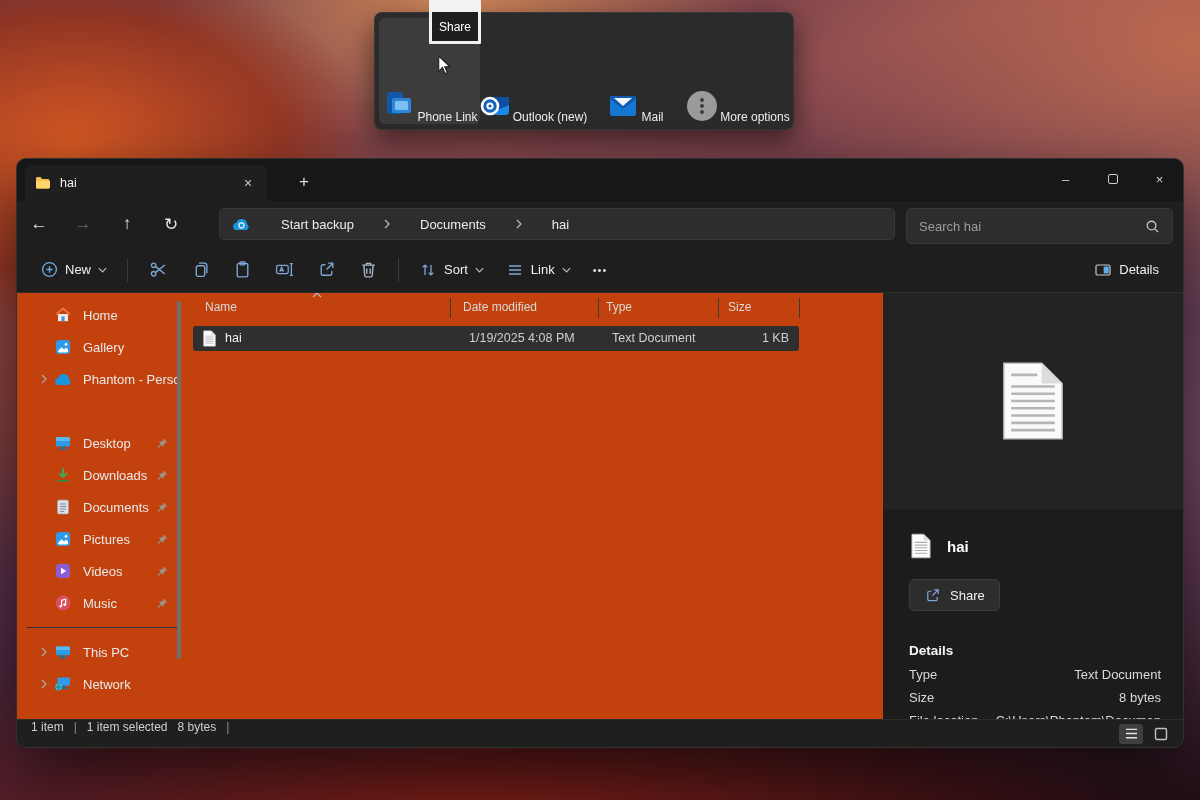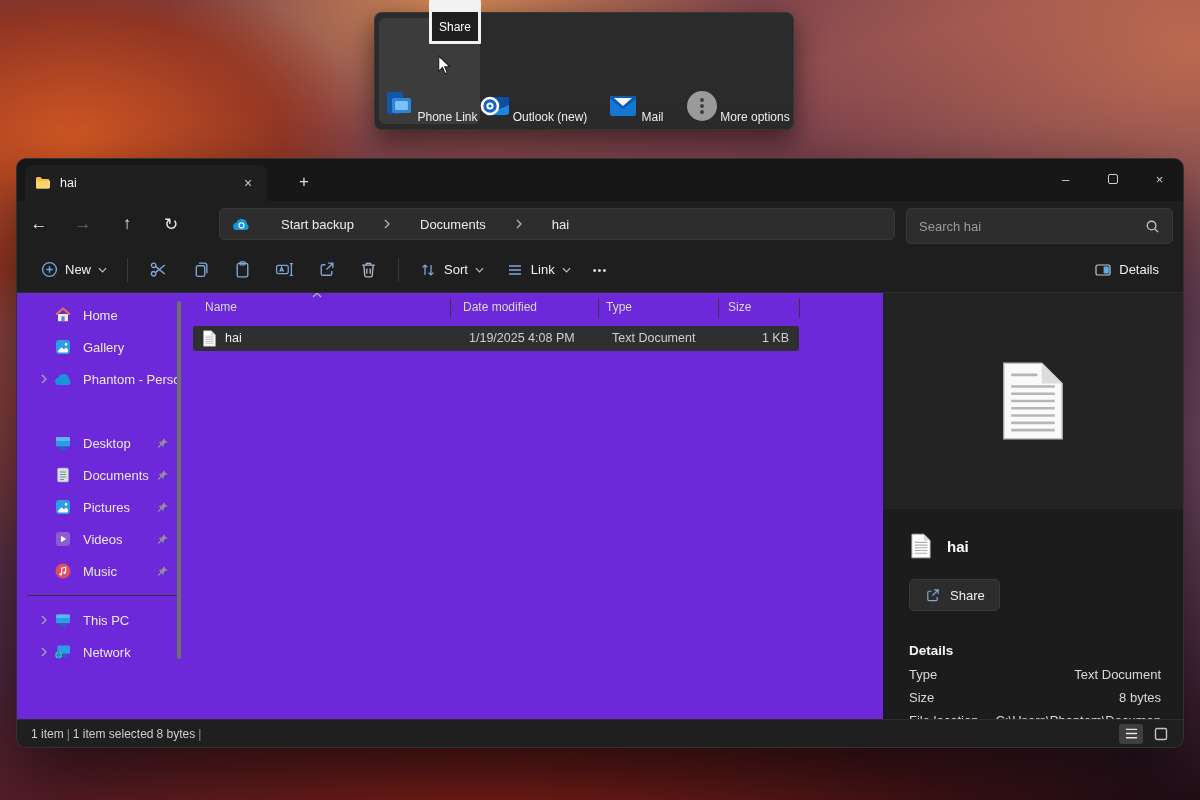--- a/index.html
+++ b/index.html
@@ -82,21 +82,21 @@
 
   
   .cmdbar { position:absolute; left:0; top:88px; right:0; height:46px; border-bottom:1px solid #2d2d2d; display:flex; align-items:center; padding:0 14px; gap:2px; }
   .cmd-btn { height:34px; display:flex; align-items:center; justify-content:center; gap:7px; padding:0 10px; border-radius:5px; color:#f0f0f0; font-size:13px; }
   .cmd-ico { width:40px; }
   .vdiv { width:1px; height:24px; background:#3a3a3a; margin:0 8px; }
   .spacer { flex:1; }
   .dots { color:#e0e0e0; font-size:11px; letter-spacing:1px; }
 
   
-  .bodyarea { position:absolute; left:0; top:134px; right:0; bottom:28px; background:#6d28d9; overflow:hidden; }
+  .bodyarea { position:absolute; left:0; top:134px; right:0; bottom:28px; background:#c2410c; overflow:hidden; }
 
   
   .sidebar { position:absolute; left:0; top:0; bottom:0; width:170px; padding-top:6px; }
   .sb-item { height:32px; display:flex; align-items:center; padding-left:14px; gap:0; border-radius:5px; margin:0 4px; }
   .sb-chev { width:18px; display:flex; justify-content:center; }
   .sb-noch { width:18px; }
   .sb-ico { width:20px; display:flex; justify-content:center; }
   .sb-lbl { font-size:13px; color:#e9e9e9; margin-left:10px; white-space:nowrap; overflow:hidden; flex:1; }
   .sb-pin { margin-right:14px; opacity:.85; }
   .sb-gap { height:32px; }
@@ -130,21 +130,21 @@
   }
   .dp-title { position:absolute; left:26px; top:350px; font-size:13.5px; font-weight:bold; color:#f5f5f5; }
   .dp-rows { position:absolute; left:26px; right:22px; top:374px; }
   .dp-row { height:23px; display:flex; justify-content:space-between; font-size:13px; color:#d9d9d9; }
   .dp-row .v { color:#d9d9d9; }
 
   
   .statusbar {
     position:absolute; left:0; right:0; bottom:0; height:28px;
     background:#1f1f1f; border-top:1px solid #2d2d2d;
-    display:flex; align-items:center; padding:0 10px 0 14px; gap:3px;
+    display:flex; padding:0 10px 0 14px; gap:10px;
     font-size:12px; color:#cfcfcf;
   }
   .st-pipe { color:#8a8a8a; }
   .st-right { margin-left:auto; display:flex; gap:6px; align-items:center; }
   .st-btn { width:24px; height:20px; display:flex; align-items:center; justify-content:center; border-radius:3px; }
   .st-btn.active { background:#3f3f3f; }
 </style>
 </head>
 <body>
 
@@ -414,20 +414,35 @@
         <span class="sb-noch"></span>
         <span class="sb-ico">
             <svg width="18" height="18" viewBox="0 0 18 18">
               <rect x="2" y="3" width="14" height="9.4" rx="1.2" fill="#2e9be6"></rect>
               <rect x="2" y="3" width="14" height="4" rx="1.2" fill="#5cb8f2"></rect>
               <path d="M7 12.4h4l.6 2.2H6.4z" fill="#1272ab"></path>
               <rect x="5" y="14.6" width="8" height="1.2" rx=".6" fill="#1272ab"></rect>
             </svg>
           </span>
         <span class="sb-lbl">Desktop</span>
+        <span class="sb-pin">
+            <svg width="13" height="13" viewBox="0 0 14 14">
+              <path d="M8.2 1.6L12.4 5.8l-2.2.5-1.7 1.7-.3 2.7-2.2-2.2L2.6 11.9l-.9-.9 3.3-3.4L2.9 5.5l2.7-.3L7.3 3.5z" fill="#9c9c9c"></path>
+            </svg>
+          </span>
+      </div>
+      <div class="sb-item">
+        <span class="sb-noch"></span>
+        <span class="sb-ico">
+            <svg width="18" height="18" viewBox="0 0 18 18" fill="none">
+              <path d="M9 2.5V11M9 11l-3.8-3.8M9 11l3.8-3.8" stroke="#35b45f" stroke-width="1.8"></path>
+              <path d="M3.2 14.8h11.6" stroke="#2a8f4c" stroke-width="1.6"></path>
+            </svg>
+          </span>
+        <span class="sb-lbl">Downloads</span>
         <span class="sb-pin">
             <svg width="13" height="13" viewBox="0 0 14 14">
               <path d="M8.2 1.6L12.4 5.8l-2.2.5-1.7 1.7-.3 2.7-2.2-2.2L2.6 11.9l-.9-.9 3.3-3.4L2.9 5.5l2.7-.3L7.3 3.5z" fill="#9c9c9c"></path>
             </svg>
           </span>
       </div>
       <div class="sb-item">
         <span class="sb-noch"></span>
         <span class="sb-ico">
             <svg width="18" height="18" viewBox="0 0 18 18">

